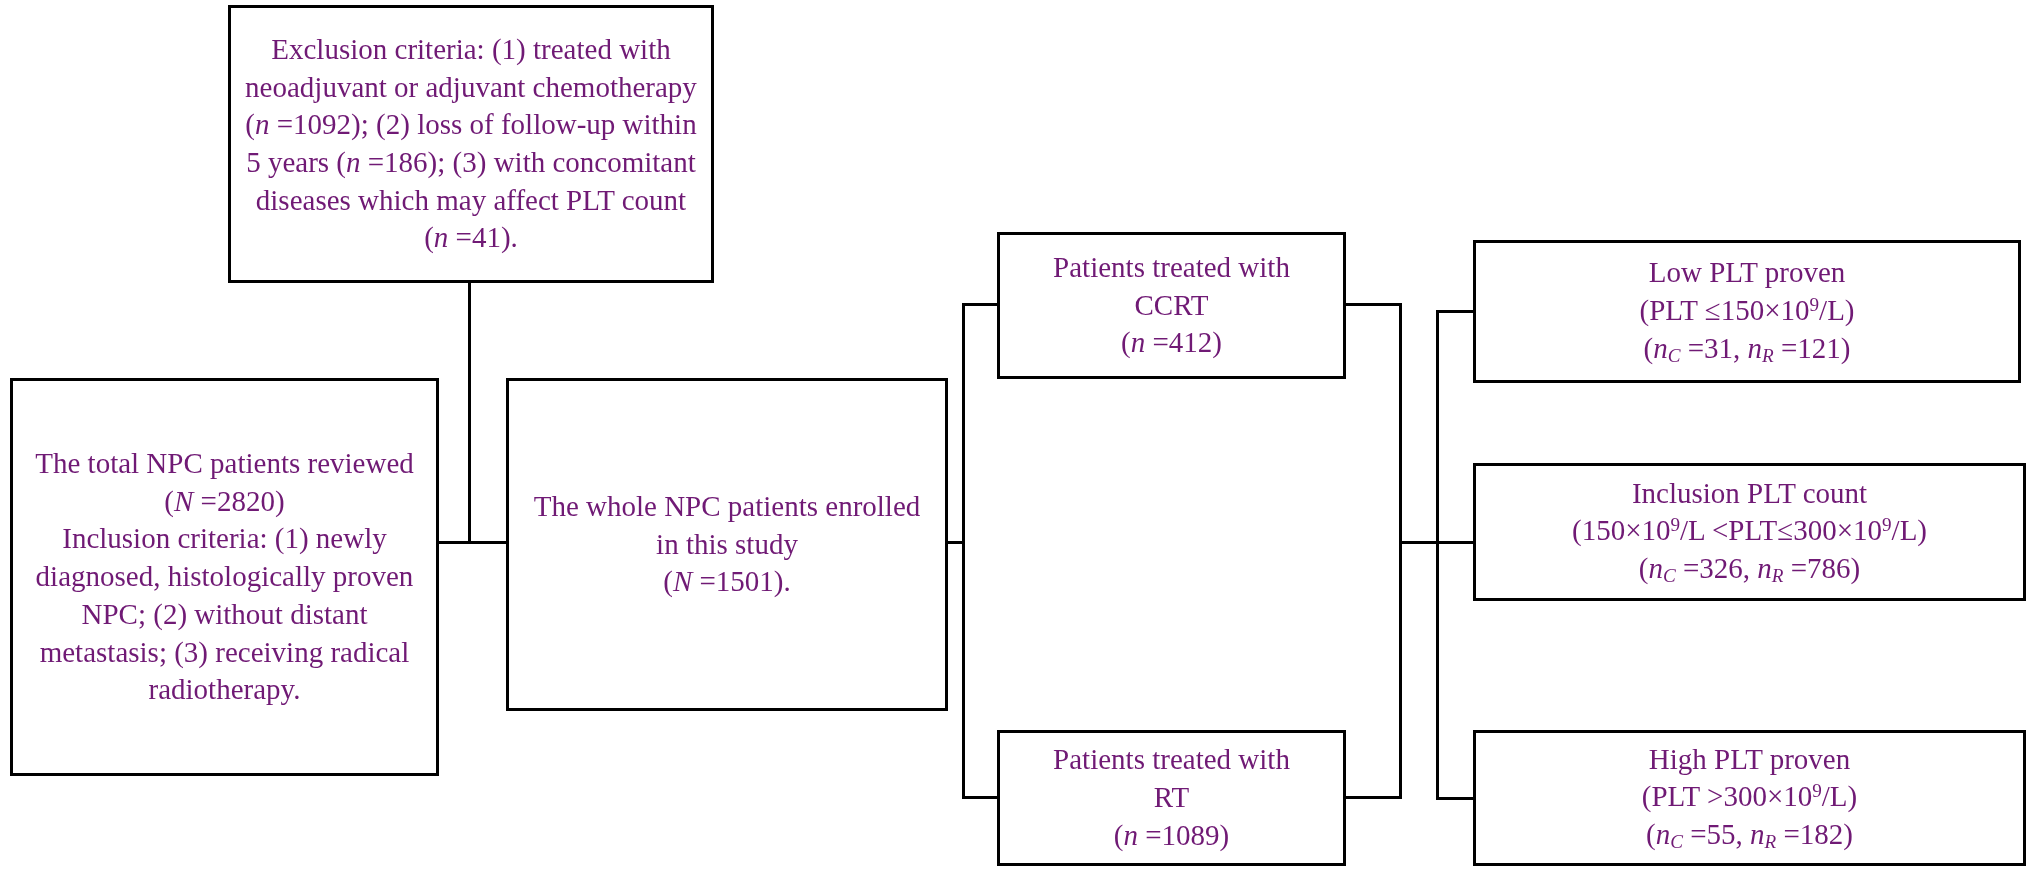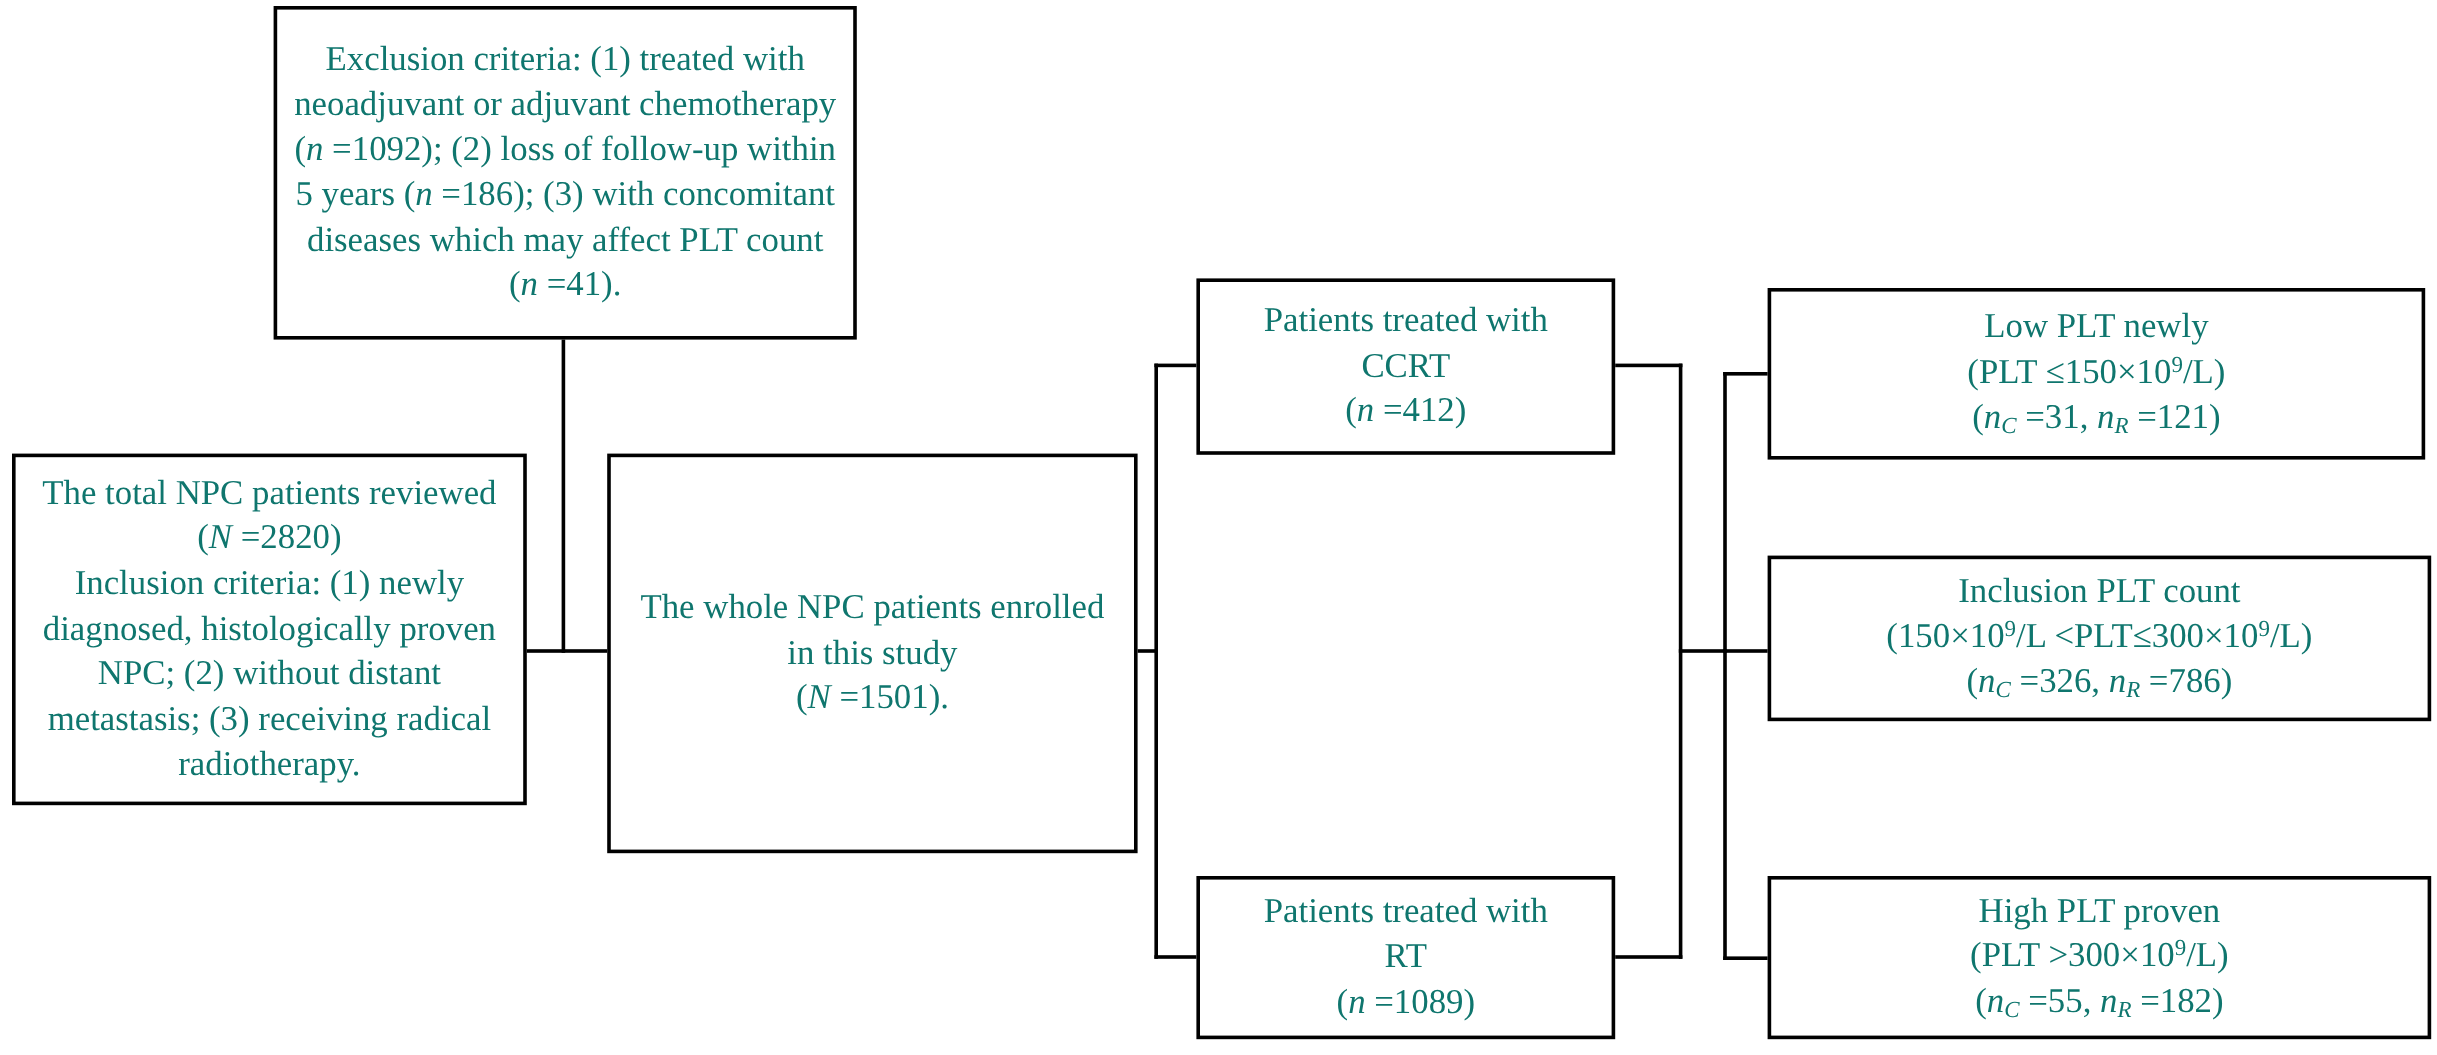--- a/index.html
+++ b/index.html
@@ -7,21 +7,21 @@
     margin: 0;
     padding: 0;
     background: #ffffff;
   }
   #canvas {
     position: relative;
     width: 2031px;
     height: 879px;
     background: #ffffff;
     font-family: "Liberation Serif", "DejaVu Serif", serif;
-    color: #0f766e;
+    color: #701a75;
     overflow: hidden;
   }
   .fc-box {
     position: absolute;
     box-sizing: border-box;
     border: 3px solid #000000;
     background: #ffffff;
     display: flex;
     align-items: center;
     justify-content: center;
@@ -37,21 +37,21 @@
   .line {
     position: absolute;
     background: #000000;
     z-index: 1;
   }
   .hline { height: 3px; }
   .vline { width: 3px; }
 
   
   #box-exclusion      { left: 228px;  top: 5px;   width: 486px; height: 278px; }
-  #box-total-npc      { left: 10px;   top: 378px; width: 429px; height: 293px; }
+  #box-total-npc      { left: 10px;   top: 378px; width: 429px; height: 398px; }
   #box-enrolled       { left: 506px;  top: 378px; width: 442px; height: 333px; }
   #box-ccrt           { left: 997px;  top: 232px; width: 349px; height: 147px; }
   #box-rt             { left: 997px;  top: 730px; width: 349px; height: 136px; }
   #box-low-plt        { left: 1473px; top: 240px; width: 548px; height: 143px; }
   #box-moderate-plt   { left: 1473px; top: 463px; width: 553px; height: 138px; }
   #box-high-plt       { left: 1473px; top: 730px; width: 553px; height: 136px; }
 
   
   
   #conn-excl-vert     { left: 468px;  top: 282px; height: 262px; }
@@ -133,21 +133,21 @@
 (<span class="ital">n</span> =412)</div>
   </div>
 
   <div class="fc-box" id="box-rt">
     <div class="fc-text">Patients treated with
 RT
 (<span class="ital">n</span> =1089)</div>
   </div>
 
   <div class="fc-box" id="box-low-plt">
-    <div class="fc-text"><span>Low PLT newly</span>
+    <div class="fc-text"><span>Low PLT proven</span>
 (PLT ≤150×10<sup>9</sup>/L)
 (<span class="ital">n</span><sub class="ital">C</sub> =31, <span class="ital">n</span><sub class="ital">R</sub> =121)</div>
   </div>
 
   <div class="fc-box" id="box-moderate-plt">
     <div class="fc-text"><span>Inclusion PLT count</span>
 (150×10<sup>9</sup>/L &lt;PLT≤300×10<sup>9</sup>/L)
 (<span class="ital">n</span><sub class="ital">C</sub> =326, <span class="ital">n</span><sub class="ital">R</sub> =786)</div>
   </div>
 

